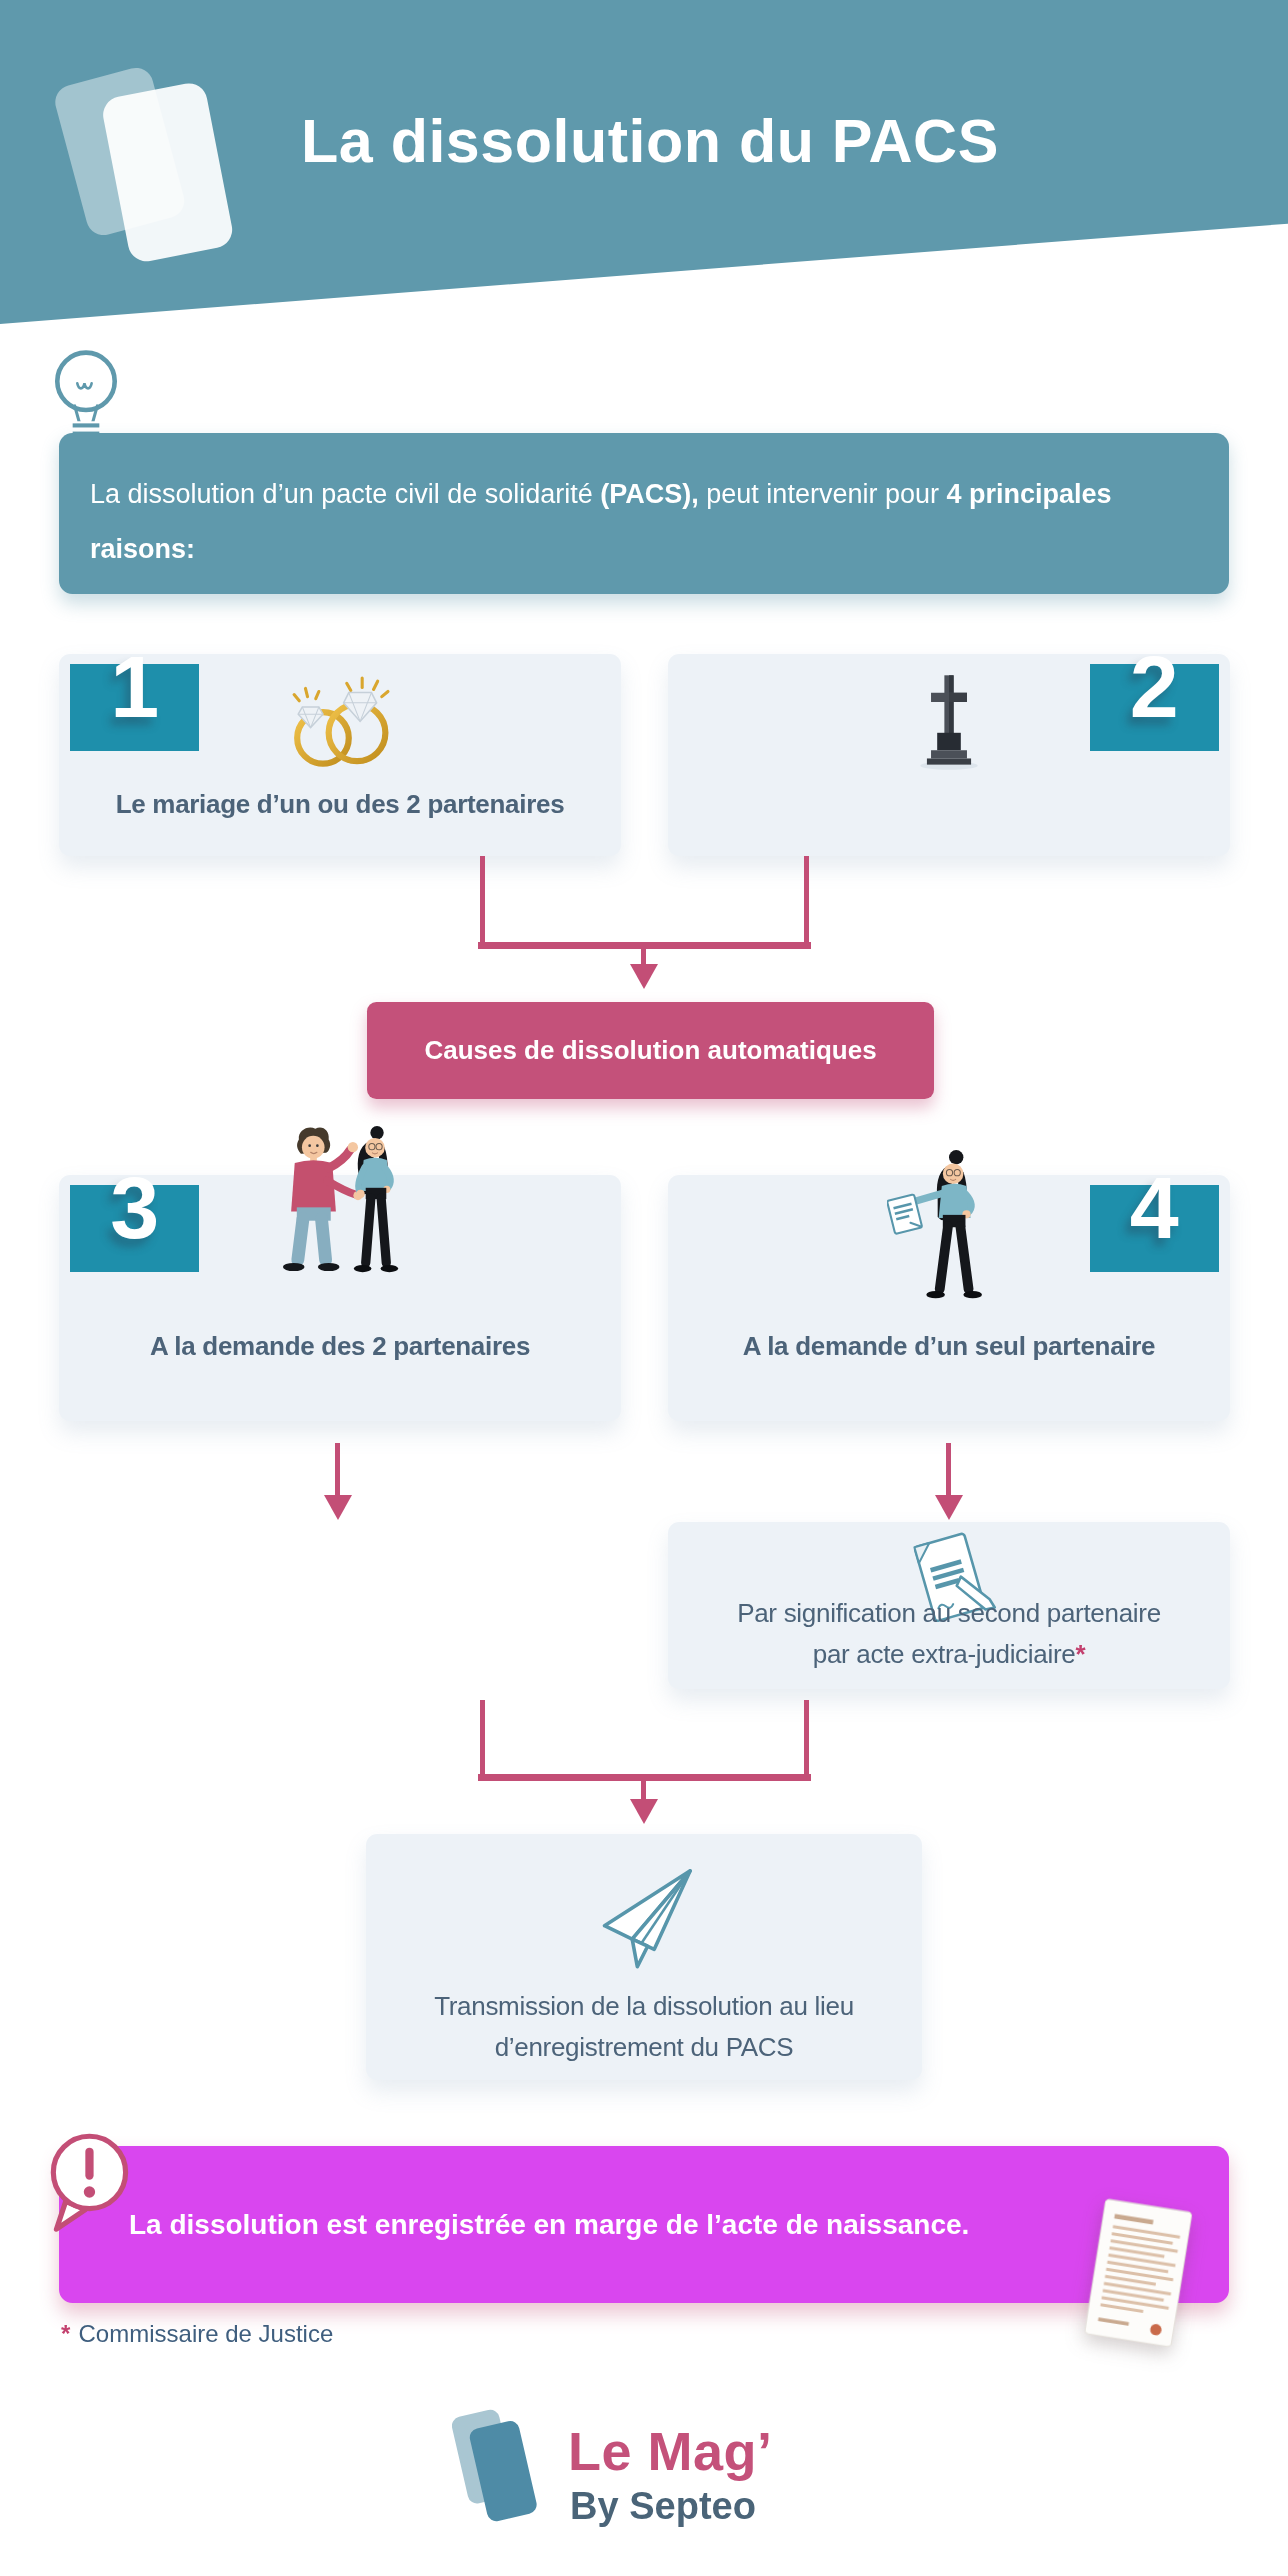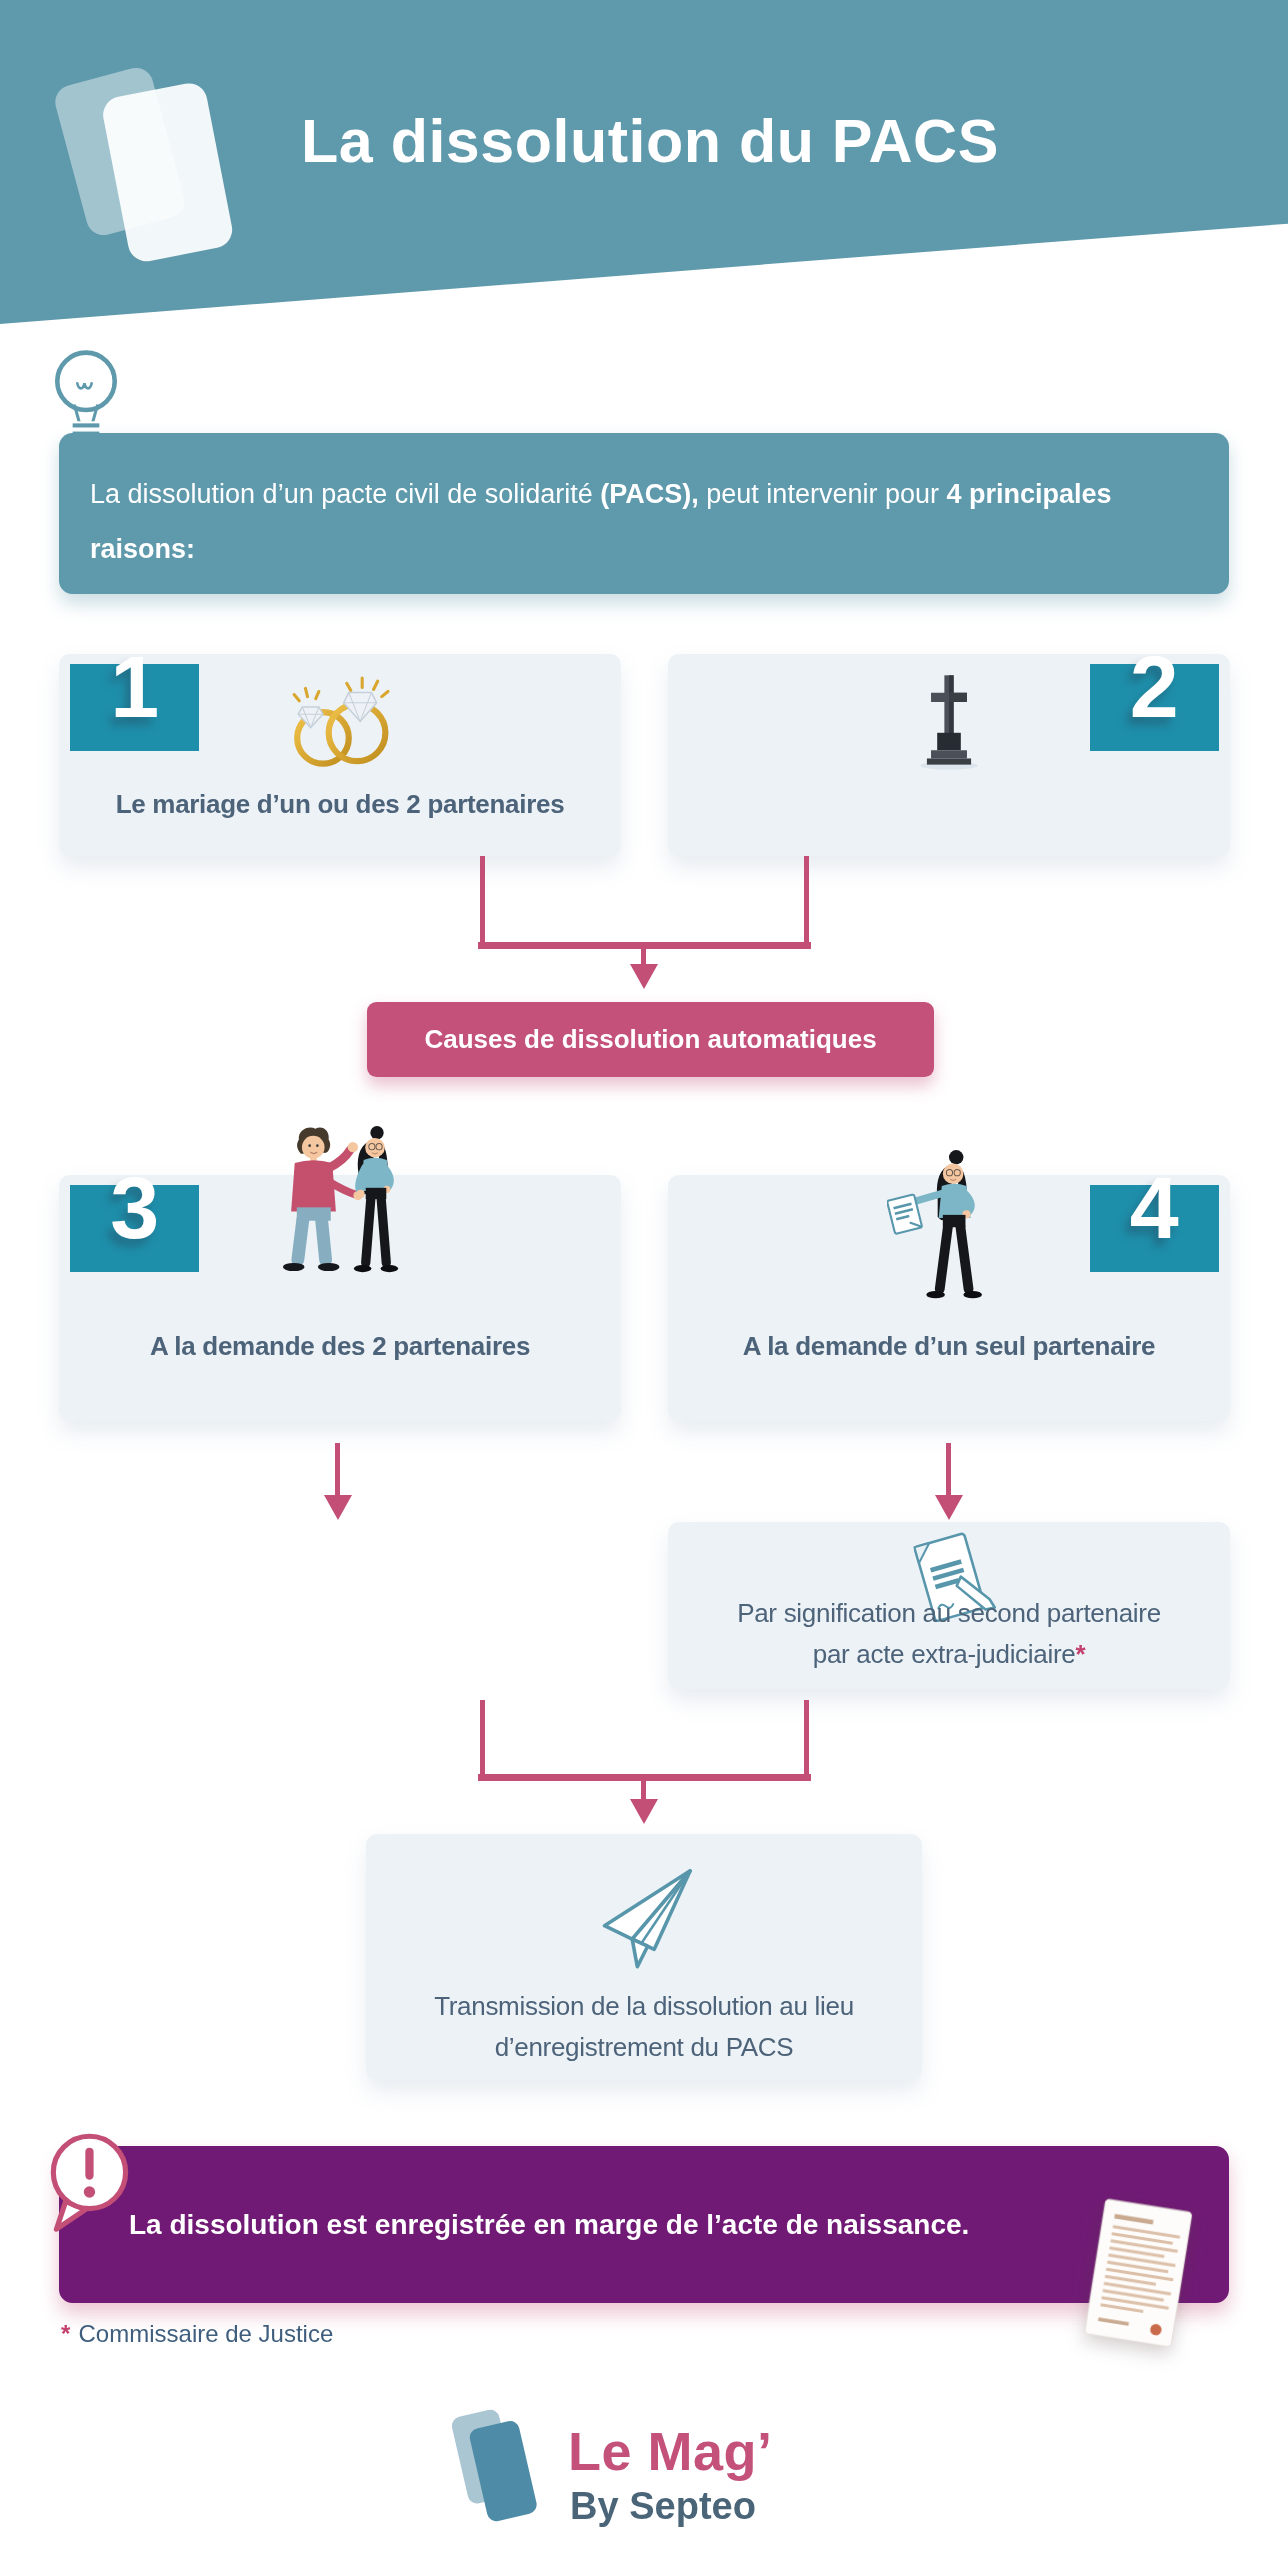--- a/index.html
+++ b/index.html
@@ -40,40 +40,40 @@
               color:#4c6379;font-size:26px;letter-spacing:-0.3px;}
   .card.r1 .card-label{top:135px;}
   .card.r2 .card-label{top:156px;}
 
   
   .pk{position:absolute;background:#c34e76;}
   .arrow-head{position:absolute;width:0;height:0;border-left:14px solid transparent;
               border-right:14px solid transparent;border-top:25px solid #c34e76;}
 
   
-  .auto-badge{position:absolute;left:367px;top:1002px;width:567px;height:75px;background:#c4517a;
+  .auto-badge{position:absolute;left:367px;top:1002px;width:567px;height:97px;background:#c4517a;
               border-radius:9.3px;box-shadow:0 8.2px 15.5px rgba(196,81,122,.35);
               display:flex;align-items:center;justify-content:center;color:#fff;
               font-size:26px;font-weight:700;}
 
   
   .flow-box{position:absolute;background:#edf2f7;border-radius:11.3px;
             box-shadow:0 11.3px 21.6px rgba(120,150,175,.17);}
   .box-declaration{left:59px;top:1522px;width:562px;height:167px;}
   .box-signification{left:668px;top:1522px;width:562px;height:167px;}
   .transmission-box{left:366px;top:1834px;width:556px;height:246px;}
   .flow-label{position:absolute;left:15.5px;right:15.5px;text-align:center;color:#4c6379;
               font-size:26px;font-weight:500;letter-spacing:-0.3px;line-height:1.58;}
   .box-declaration .flow-label{top:93px;}
   .box-signification .flow-label{top:71px;}
   .transmission-box .flow-label{top:152px;}
   .ast{color:#c3406e;font-weight:700;}
 
   
-  .alert-box{position:absolute;left:59px;top:2146px;width:1170px;height:157px;background:#701a75;
+  .alert-box{position:absolute;left:59px;top:2146px;width:1170px;height:157px;background:#d946ef;
              border-radius:13.4px;box-shadow:0 10.3px 19.6px rgba(196,81,122,.33);
              display:flex;align-items:center;color:#fff;font-size:28px;font-weight:600;
              padding:0 185px 0 70px;box-sizing:border-box;}
   .excl{position:absolute;left:44px;top:2127px;}
   .cert{position:absolute;left:1088px;top:2200px;transform:rotate(9deg);
         filter:drop-shadow(0 7.2px 9.3px rgba(80,60,60,.25));}
 
   
   .footnote{position:absolute;left:61px;top:2320px;font-size:24px;display:flex;gap:8.2px;align-items:baseline;}
   .footnote .fa{color:#c3406e;font-weight:700;}

